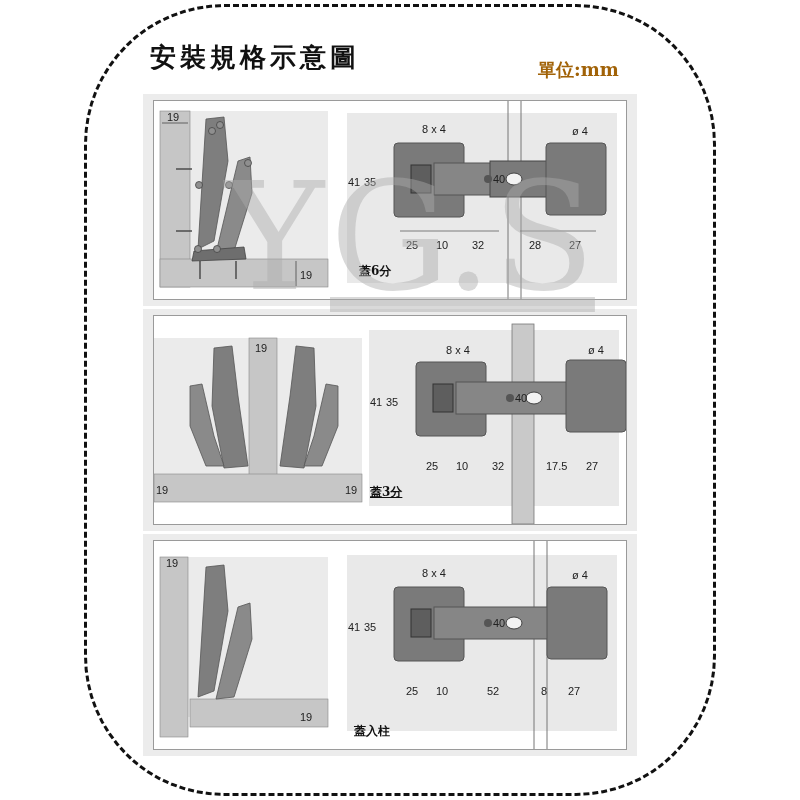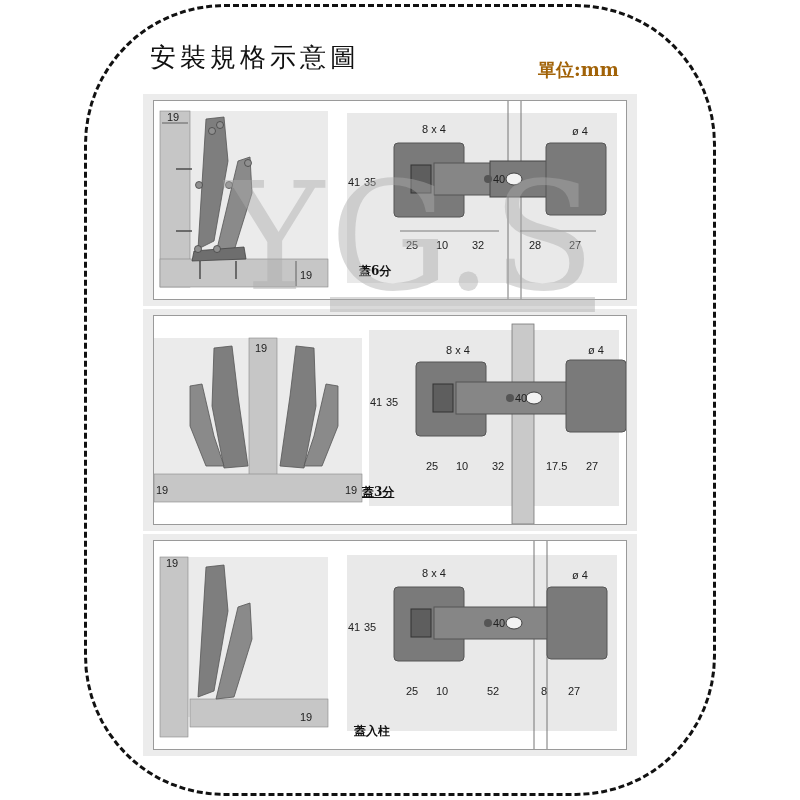--- a/index.html
+++ b/index.html
@@ -1,18 +1,18 @@
 <!DOCTYPE html>
 <html><head>
 <meta charset="utf-8">
 <style>
   html, body { margin:0; padding:0; background:#ffffff; }
   body { width:800px; height:800px; position:relative; overflow:hidden; font-family:"DejaVu Serif", serif; }
   .dash-frame { position:absolute; left:84px; top:4px; width:632px; height:792px; border:3px dashed #111; border-radius:140px; box-sizing:border-box; }
-  .title { position:absolute; left:150px; top:40px; font-size:26px; letter-spacing:4px; color:#111; font-weight:normal; }
+  .title { position:absolute; left:150px; top:40px; font-size:26px; letter-spacing:4px; color:#111; font-weight:bold; }
   .unit { position:absolute; left:538px; top:58px; font-size:18px; color:#a16207; font-weight:bold; }
   .panel-outer { position:absolute; left:143px; width:494px; background:#ececec; }
   .panel { position:absolute; left:10px; right:10px; top:6px; bottom:6px; background:#fff; border:1px solid #9a9a9a; box-sizing:border-box; }
   .panel svg { position:absolute; left:0; top:0; }
   .lbl { font-family:"Liberation Sans", sans-serif; font-size:11px; fill:#222; }
   .cap { position:absolute; font-size:12px; font-weight:bold; color:#111; }
   .wm { position:absolute; font-family:"DejaVu Serif", serif; font-size:150px; color:rgba(170,170,170,0.45); pointer-events:none; }
 </style>
 </head>
 <body>
@@ -111,21 +111,21 @@
     <text class="lbl" x="434" y="38">ø 4</text>
     <text class="lbl" x="216" y="90">41</text>
     <text class="lbl" x="232" y="90">35</text>
     <text class="lbl" x="272" y="154">25</text>
     <text class="lbl" x="302" y="154">10</text>
     <text class="lbl" x="338" y="154">32</text>
     <text class="lbl" x="392" y="154">17.5</text>
     <text class="lbl" x="432" y="154">27</text>
    </g>
   </svg>
-  <div class="cap" style="left:208px;top:168px;text-decoration:underline;">蓋3分</div>
+  <div class="cap" style="left:216px;top:168px;text-decoration:underline;">蓋3分</div>
  </div>
 </div>
 
 <div class="panel-outer" style="top:534px;height:222px;">
  <div class="panel">
   <svg width="472" height="208" viewBox="0 0 472 208">
    <g>
     <rect x="6" y="16" width="168" height="160" fill="#ebebeb"></rect>
     <rect x="6" y="16" width="28" height="180" fill="#c6c6c6" stroke="#888" stroke-width="0.6"></rect>
     <rect x="36" y="158" width="138" height="28" fill="#c6c6c6" stroke="#888" stroke-width="0.6"></rect>

